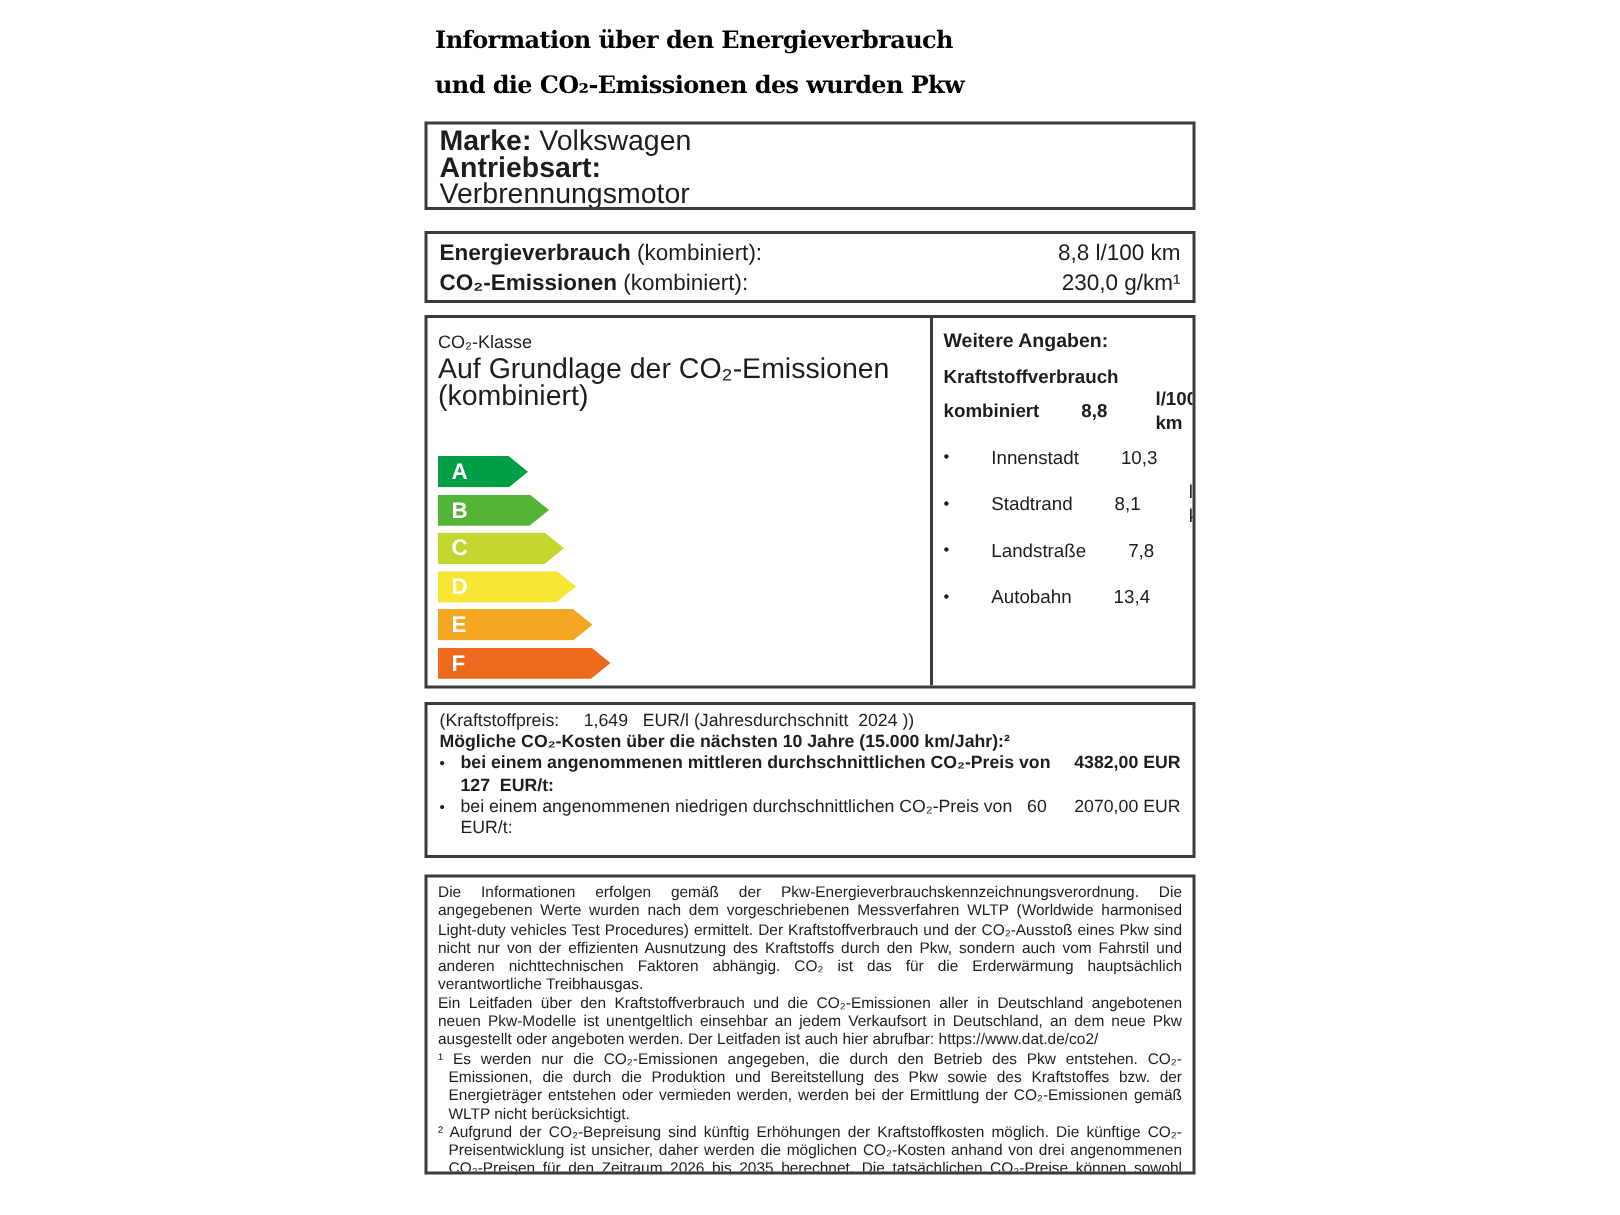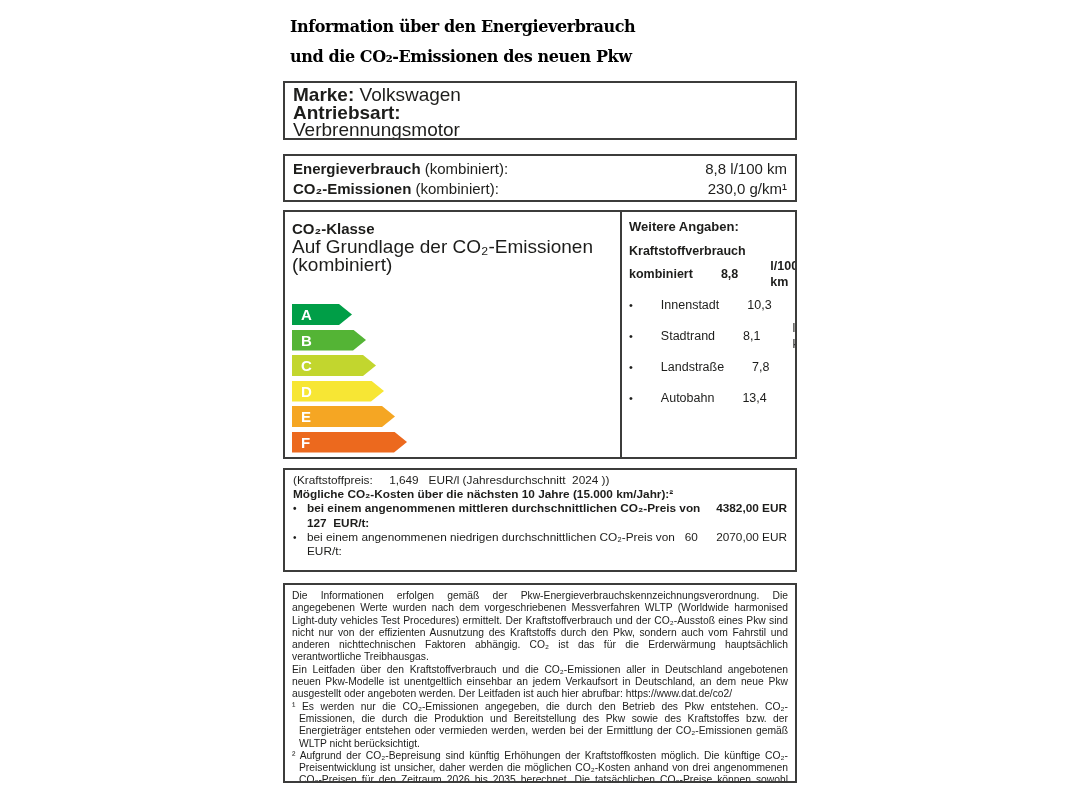--- a/index.html
+++ b/index.html
@@ -30,21 +30,21 @@
   .box1 .colR { flex:1; }
 
   
   .box2 { height:48px; margin-bottom:8px; padding:3px 8px; font-size:15px; line-height:20px; }
   .row-sb { display:flex; justify-content:space-between; align-items:baseline; }
 
   
   .box3 { height:249px; margin-bottom:9px; display:flex; padding:0; }
   .box3 .left { flex:1; padding:7px 10px 0 7px; border-right:2px solid #3c3c3b; }
   .box3 .right { width:173px; padding:7px 7px 0 7px; font-size:12.5px; line-height:15px; }
-  .co2h { font-size:15px; font-weight:700; line-height:19px; }
+  .co2h { font-size:12px; font-weight:400; line-height:19px; }
   .co2sub { font-size:19px; line-height:18px; }
 
   .scale { margin-top:30px; }
   .arrow-row { display:flex; align-items:center; height:21px; margin-bottom:4.5px; }
   .class-arrow {
     height:21px; display:flex; align-items:center; padding-left:9px;
     color:#ffffff; font-weight:700; font-size:15px;
     clip-path:polygon(0 0, calc(100% - 13px) 0, 100% 50%, calc(100% - 13px) 100%, 0 100%);
   }
   .rating-pointer {
@@ -76,21 +76,21 @@
   .fn { padding-left:7px; text-indent:-7px; }
 </style>
 </head>
 <body>
 
 <div class="page">
   <div class="label">
 
     <div class="title">
       <div>Information über den Energieverbrauch</div>
-      <div>und die CO₂-Emissionen des neuen Pkw</div>
+      <div>und die CO₂-Emissionen des wurden Pkw</div>
     </div>
 
     <div class="box box1">
       <div class="colL">
         <div><span class="b">Marke:</span> <span>Volkswagen</span></div>
         <div><span class="b">Antriebsart:</span> <span>Verbrennungsmotor</span></div>
         <div><span class="b">Kraftstoff:</span> <span>Diesel</span></div>
       </div>
     </div>
 

